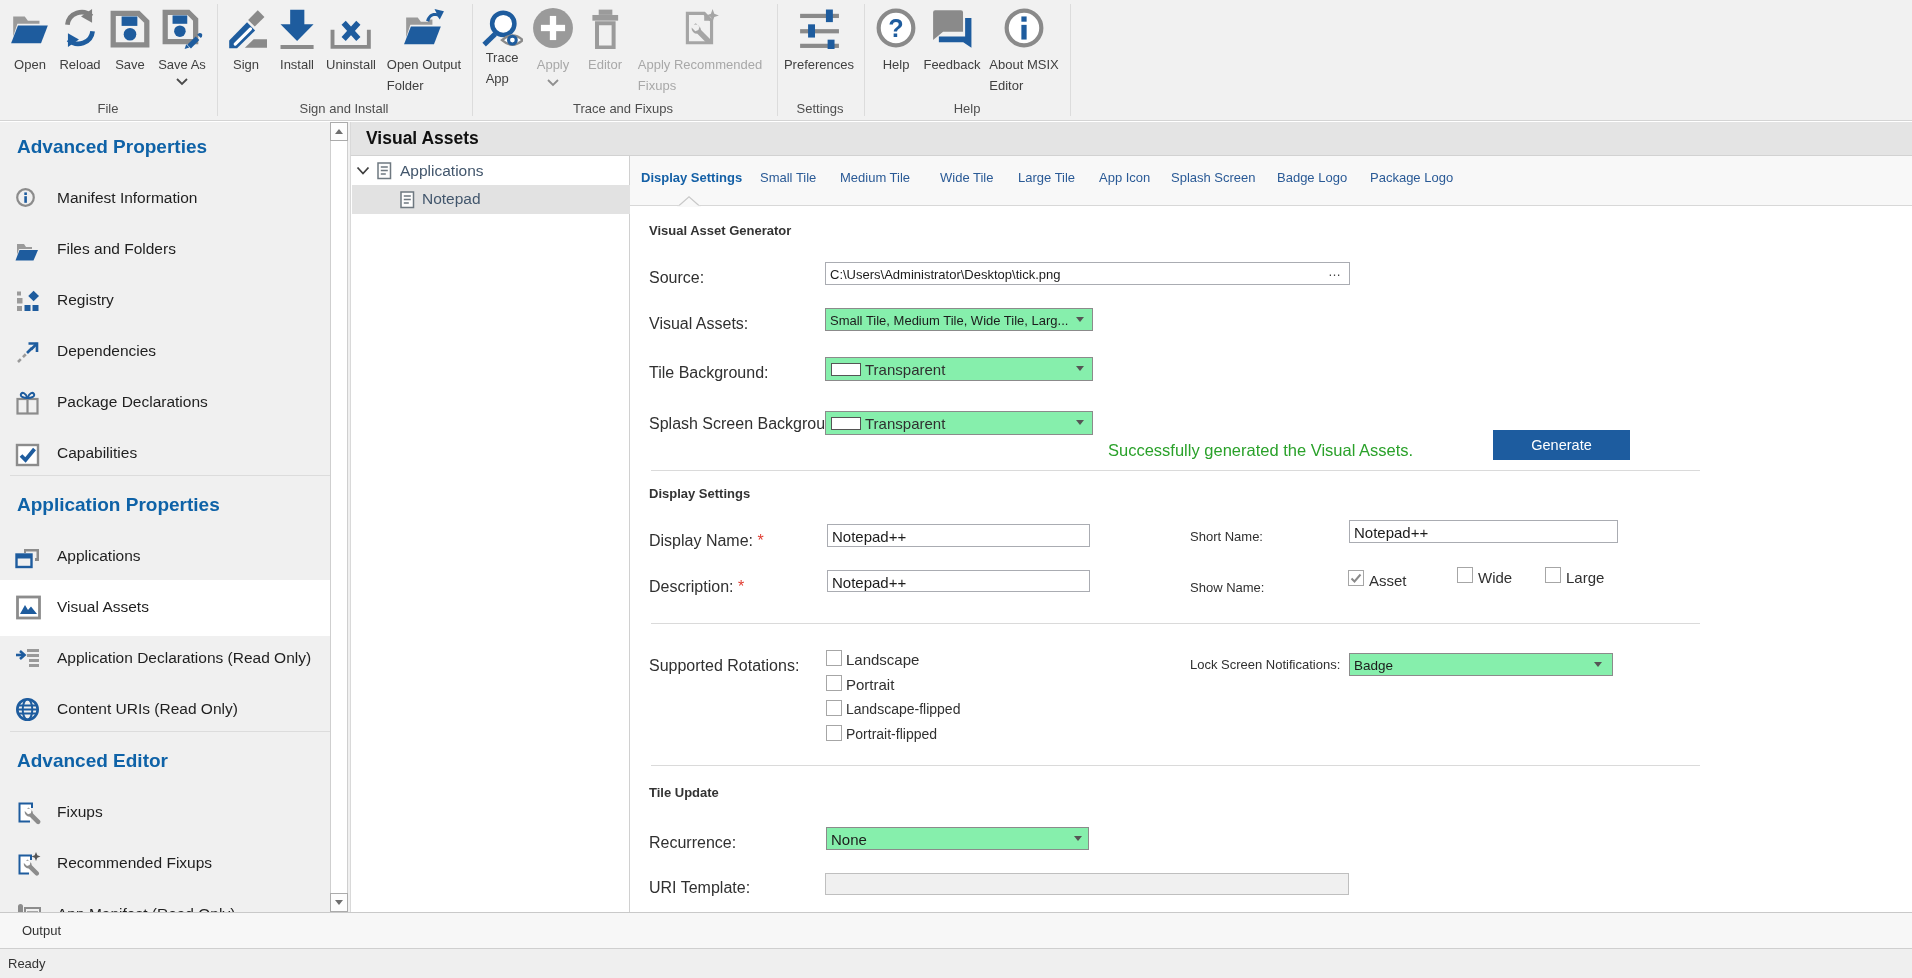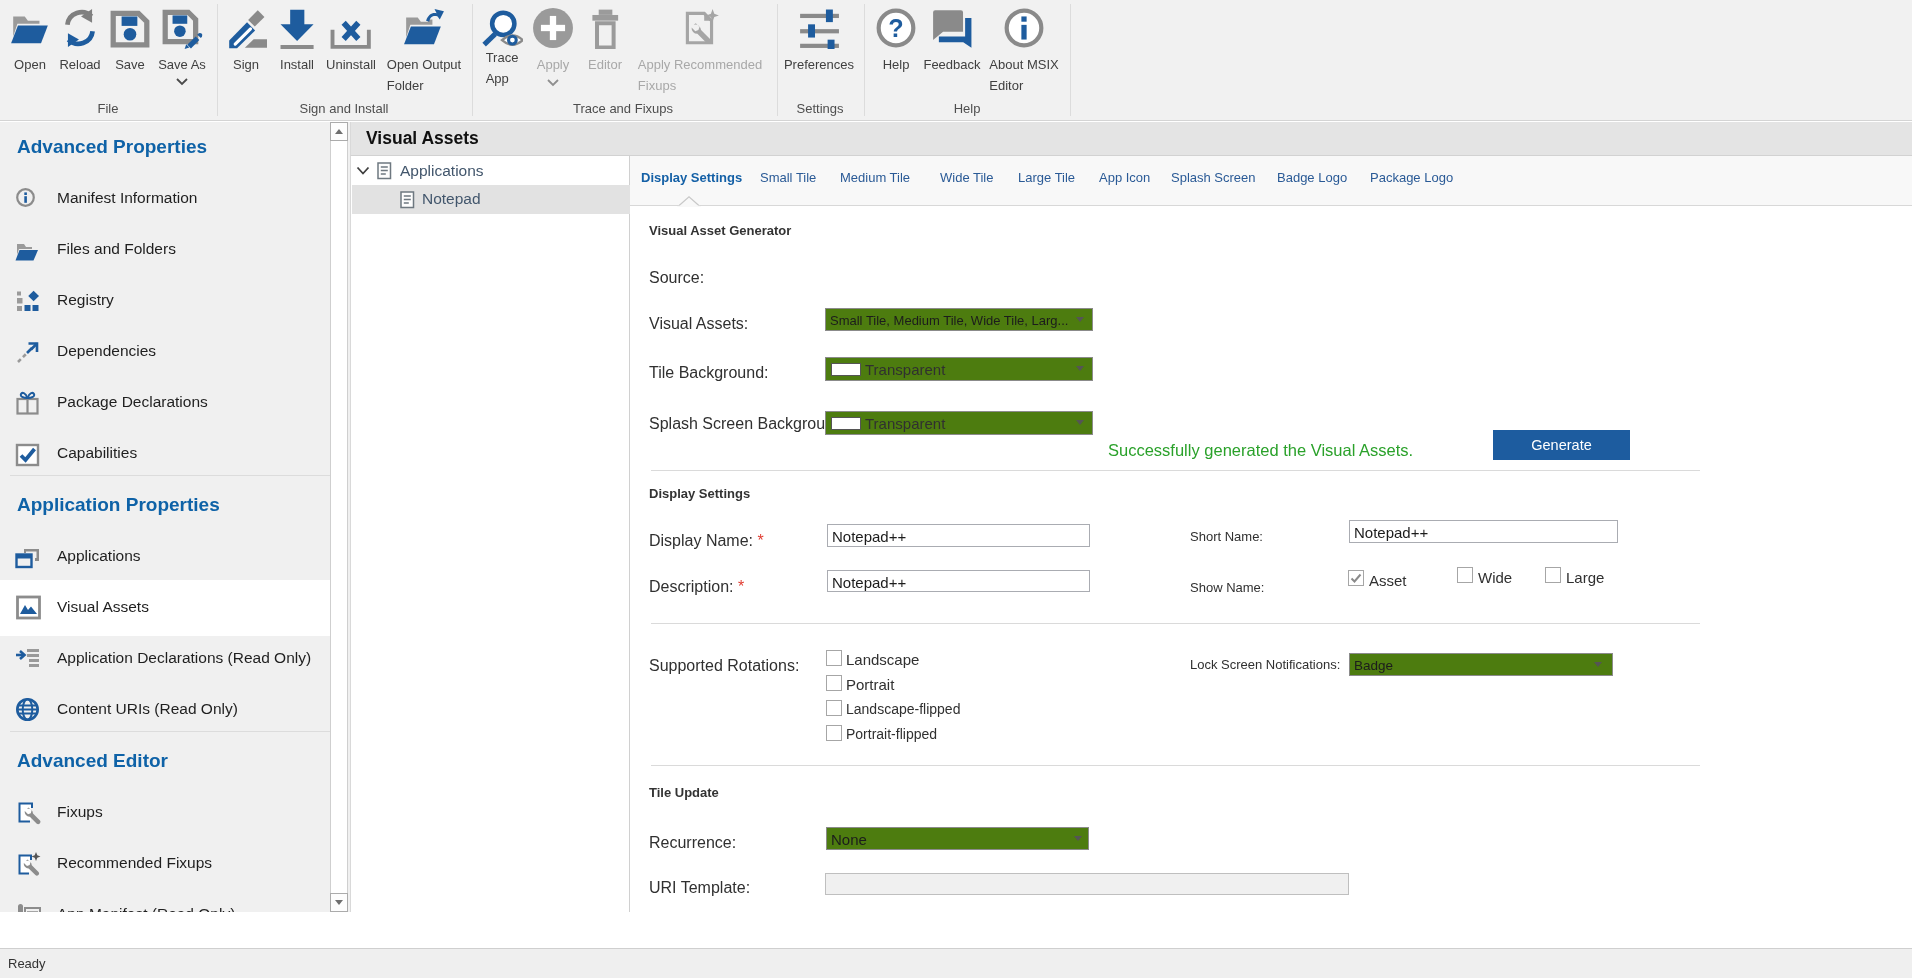--- a/index.html
+++ b/index.html
@@ -44,21 +44,21 @@
 .trow { position:absolute; left:352px; width:278px; height:29px; }
 .trow.sel { background:#e2e2e2; }
 .ttext { position:absolute; font-size:15.5px; color:#42566c; white-space:nowrap; }
 
 
 .sect { position:absolute; left:649px; font-size:13px; font-weight:bold; color:#333; white-space:nowrap; }
 .flbl { position:absolute; left:649px; font-size:16px; color:#303030; white-space:nowrap; }
 .flbl2 { position:absolute; left:1190px; font-size:13px; color:#303030; white-space:nowrap; }
 .red { color:#e03c31; }
 .tfield { position:absolute; background:#fff; border:1px solid #aaacb2; font-size:15px; color:#1c1c1c; padding:3px 0 0 4px; white-space:nowrap; overflow:hidden; }
-.combo { position:absolute; background:#4d7c0f; border:1px solid #8b8b8b; font-size:15px; color:#1c1c1c; padding:3px 0 0 4px; white-space:nowrap; }
+.combo { position:absolute; background:#86efac; border:1px solid #8b8b8b; font-size:15px; color:#1c1c1c; padding:3px 0 0 4px; white-space:nowrap; }
 .carrow { position:absolute; width:0; height:0; border-left:4.5px solid transparent; border-right:4.5px solid transparent; border-top:5px solid #555; }
 .hsep { position:absolute; left:651px; width:1049px; height:1px; background:#dadada; }
 .cb { position:absolute; width:16px; height:16px; background:#fff; border:1px solid #a6a6a6; }
 .cblbl { position:absolute; font-size:15px; color:#303030; white-space:nowrap; }
 .swatch { position:absolute; width:30px; height:13px; background:#fff; border:1px solid #555; }
 
 #genbtn { position:absolute; left:1493px; top:430px; width:137px; height:30px; background:#1d5c9f; color:#fff; font-size:14.5px; }
 #genmsg { position:absolute; left:1108px; top:441px; font-size:16.5px; color:#2aa12a; white-space:nowrap; }
 
 
@@ -350,20 +350,21 @@
 <div class="tab" style="left:1171px; top:170px; position:absolute;">Splash Screen</div>
 <div class="tab" style="left:1277px; top:170px; position:absolute;">Badge Logo</div>
 <div class="tab" style="left:1370px; top:170px; position:absolute;">Package Logo</div>
 <svg id="notch" width="24" height="11">
       <path d="M1,10.5 L12,0.8 L23,10.5" fill="#f8f8f8" stroke="#c8c8c8" stroke-width="1.2"></path>
       <rect x="1" y="9.7" width="22" height="1.3" fill="#f8f8f8"></rect>
     </svg>
 
 <div class="sect" style="top:223px">Visual Asset Generator</div>
 <div class="flbl" style="top:269px">Source:</div>
+<div class="tfield" style="left:825px; top:262px; width:525px; height:23px; font-size:13px; padding-top:4px;">C:\Users\Administrator\Desktop\tick.png<span style="position:absolute; right:8px; top:1px; color:#444;">…</span></div>
 <div class="flbl" style="top:315px">Visual Assets:</div>
 <div class="combo" style="left:825px; top:308px; width:268px; height:23px; font-size:13px; padding-top:4px;">Small Tile, Medium Tile, Wide Tile, Larg...</div>
 <div class="carrow" style="left:1076px; top:317px"></div>
 <div class="flbl" style="top:364px">Tile Background:</div>
 <div class="combo" style="left:825px; top:357px; width:268px; height:24px;"></div>
 <div class="swatch" style="left:831px; top:363px"></div>
 <div class="cblbl" style="left:865px; top:361px">Transparent</div>
 <div class="carrow" style="left:1076px; top:366px"></div>
 <div class="flbl" style="top:415px">Splash Screen Background:</div>
 <div class="combo" style="left:825px; top:411px; width:268px; height:24px;"></div>
@@ -408,17 +409,20 @@
 <div class="carrow" style="left:1594px; top:662px"></div>
 <div class="hsep" style="top:765px"></div>
 
 <div class="sect" style="top:785px">Tile Update</div>
 <div class="flbl" style="top:834px">Recurrence:</div>
 <div class="combo" style="left:826px; top:827px; width:263px; height:23px;">None</div>
 <div class="carrow" style="left:1074px; top:836px"></div>
 <div class="flbl" style="top:879px">URI Template:</div>
 <div class="tfield" style="left:825px; top:873px; width:524px; height:22px; background:#f0f0f0; border-color:#bfbfbf;"></div>
 
+<div id="outputbar">
+      <span>Output</span>
+    </div>
 <div id="statusbar">
       <span>Ready</span>
     </div>
 
 </div>
 
 </body></html>

